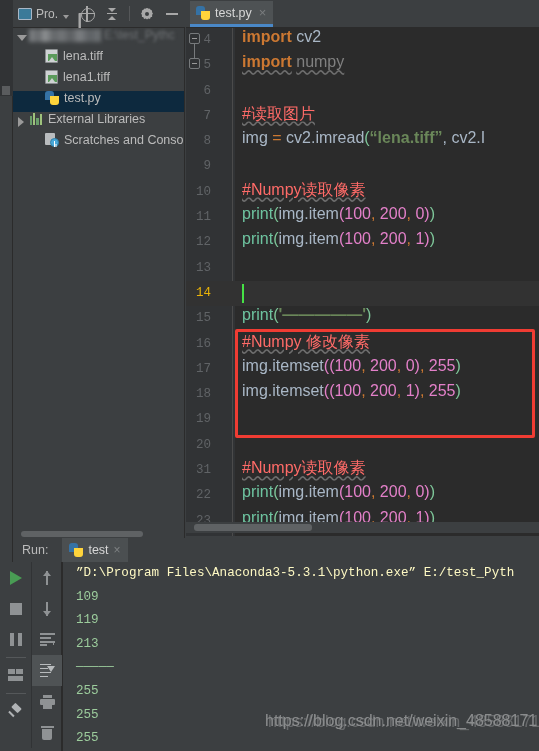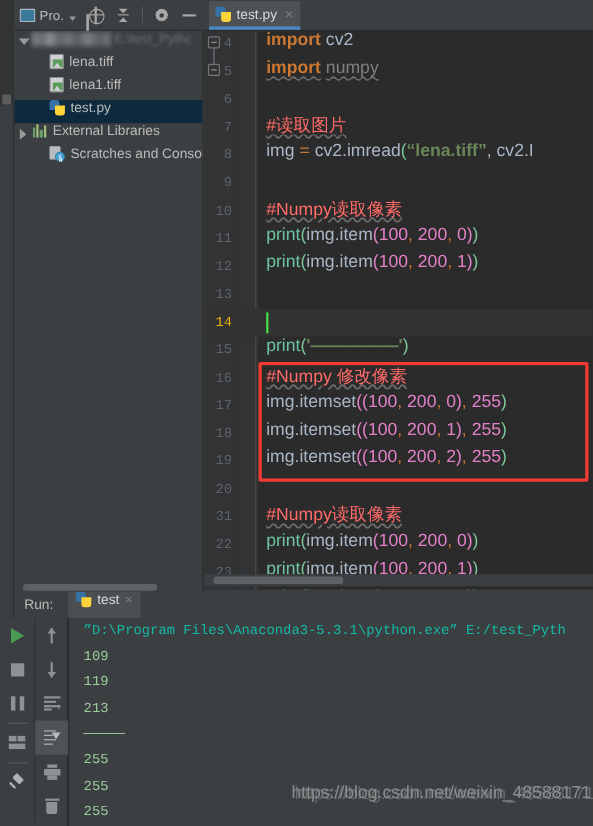--- a/index.html
+++ b/index.html
@@ -362,21 +362,21 @@
   .runbar {
     position: absolute; left: 13px; top: 538px;
     width: 526px; height: 24px;
     background: #3c3f41;
     display: flex; align-items: center;
   }
   .runlabel {
     font-size: 12.5px; color: #bbbbbb; margin-left: 9px;
   }
   .runtab {
-    display: flex; align-items: flex-start; gap: 5px;
+    display: flex; align-items: center; gap: 5px;
     height: 24px; padding: 0 7px;
     margin-left: 14px;
     background: #4b4f51;
     font-size: 12.5px; color: #d7d7d7;
   }
   .runtab .x { color: #7e8183; font-size: 12px; }
 
   .runtools {
     position: absolute; left: 0; top: 562px;
     width: 62px; height: 189px;
@@ -484,21 +484,21 @@
     overflow: hidden;
     border-left: 1px solid #2b2b2b;
   }
   .cl-row {
     height: 23.6px; line-height: 23.6px;
     font-family: "Liberation Mono", monospace;
     font-size: 12.6px;
     white-space: pre;
     padding-left: 13px;
   }
-  .cl-path { color: #14b8a6; }
+  .cl-path { color: #fef9c3; }
   .cl-out  { color: #9ccc9c; }
 
   .watermark {
     position: absolute; left: 265px; top: 712px;
     font-family: "Liberation Sans", sans-serif;
     font-size: 16px;
     color: #ffffff;
     opacity: .40;
     white-space: nowrap;
   }
@@ -663,21 +663,20 @@
         <div class="rowwrap">
           <span class="lnum">17</span>
           <span class="codetext"><span class="id">img.itemset</span><span class="pink">((</span><span class="pink">100</span><span class="num">, </span><span class="pink">200</span><span class="num">, </span><span class="pink">0</span><span class="pink">)</span><span class="num">, </span><span class="pink">255</span><span class="paren">)</span></span>
         </div>
         <div class="rowwrap">
           <span class="lnum">18</span>
           <span class="codetext"><span class="id">img.itemset</span><span class="pink">((</span><span class="pink">100</span><span class="num">, </span><span class="pink">200</span><span class="num">, </span><span class="pink">1</span><span class="pink">)</span><span class="num">, </span><span class="pink">255</span><span class="paren">)</span></span>
         </div>
         <div class="rowwrap">
           <span class="lnum">19</span>
-          <span class="codetext"><span class="id">img.itemset</span><span class="pink">((</span><span class="pink">100</span><span class="num">, </span><span class="pink">200</span><span class="num">, </span><span class="pink">2</span><span class="pink">)</span><span class="num">, </span><span class="pink">255</span><span class="paren">)</span></span>
         </div>
         <div class="rowwrap">
           <span class="lnum">20</span>
           <span class="codetext"></span>
         </div>
         <div class="rowwrap">
           <span class="lnum">31</span>
           <span class="codetext"><span class="cmt wavy">#Numpy读取像素</span></span>
         </div>
         <div class="rowwrap">

